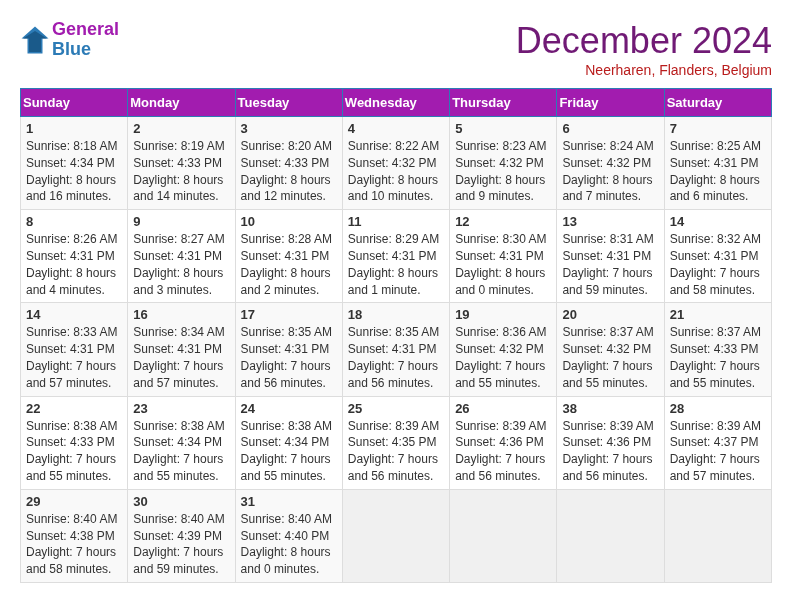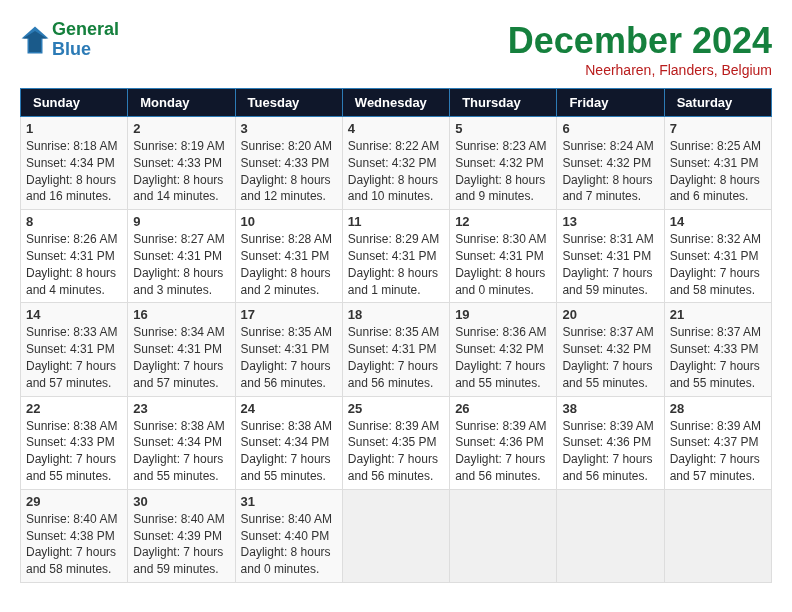--- a/index.html
+++ b/index.html
@@ -21,55 +21,55 @@
       align-items: center;
     }
     .logo-text {
       display: flex;
       flex-direction: column;
       line-height: 1.1;
     }
     .logo-general {
       font-size: 18px;
       font-weight: bold;
-      color: #15803d;
+      color: #a21caf;
     }
     .logo-blue {
       font-size: 18px;
       font-weight: bold;
       color: #2c7bb6;
     }
     .logo-icon {
       width: 30px;
       height: 30px;
       margin-right: 2px;
     }
     .title-section {
       text-align: right;
     }
     .month-title {
       font-size: 36px;
-      font-weight: bold;
-      color: #15803d;
+      font-weight: normal;
+      color: #701a75;
     }
     .subtitle {
       font-size: 14px;
       color: #b91c1c;
     }
     table {
       width: 100%;
       border-collapse: collapse;
       table-layout: fixed;
     }
     thead tr th {
-      background-color: #0f172a;
+      background-color: #a21caf;
       color: #fff;
       font-size: 13px;
       font-weight: bold;
-      padding: 6px 12px;
+      padding: 6px 2px;
       text-align: left;
       border: 1px solid #2c7bb6;
     }
     tbody tr td {
       vertical-align: top;
       padding: 4px 5px;
       font-size: 10px;
       color: #333;
       border: 1px solid #ddd;
       height: 80px;

